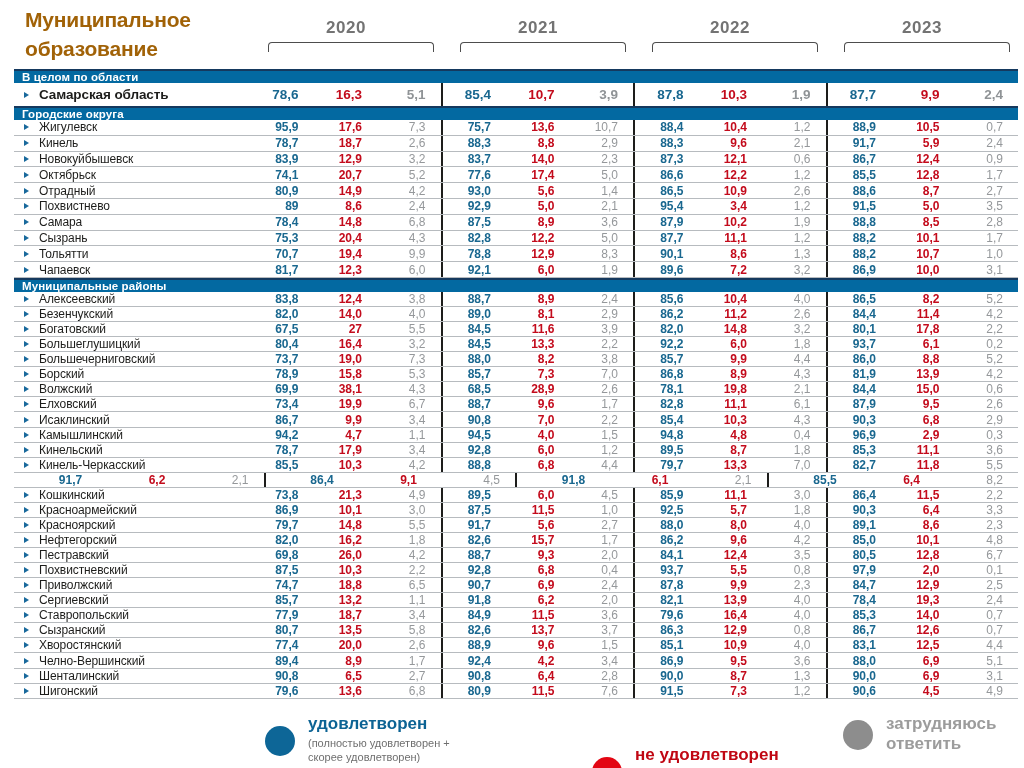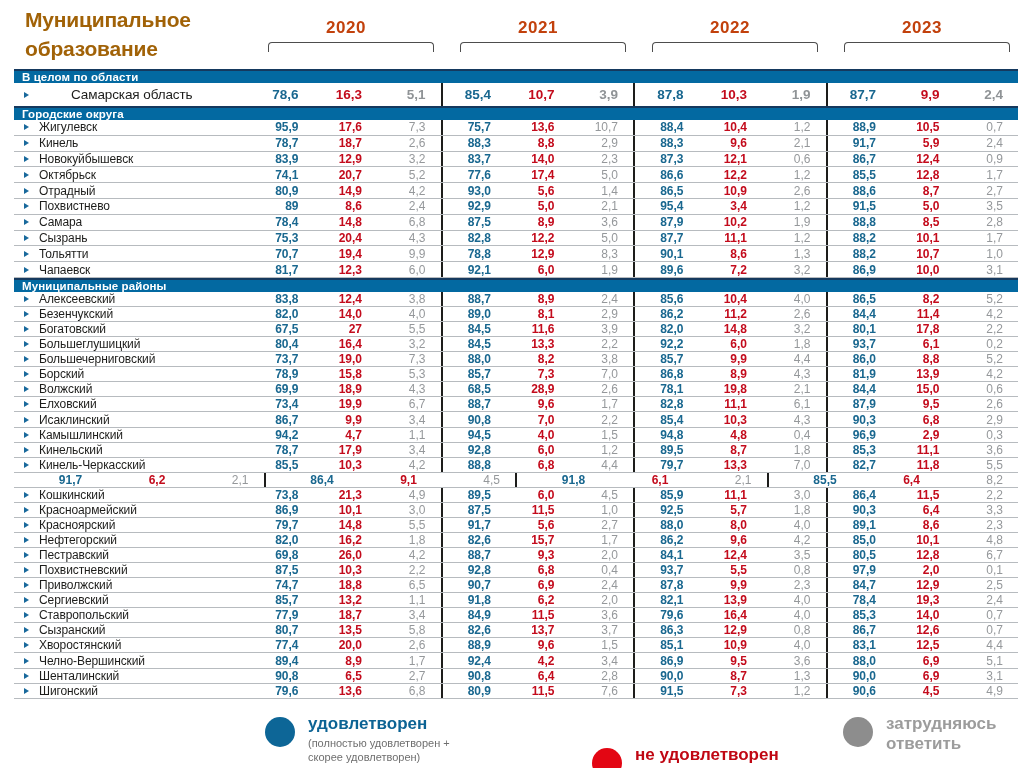--- a/index.html
+++ b/index.html
@@ -4,47 +4,47 @@
 <style>
   html,body{margin:0;padding:0;}
   .page{position:relative;width:1024px;height:768px;background:#ffffff;overflow:hidden;
         font-family:"Liberation Sans",sans-serif;}
   .title{position:absolute;left:25px;top:6px;width:250px;font-size:21px;font-weight:bold;
          color:#a16207;line-height:1.38;letter-spacing:-0.2px;}
   
   .header-cols{position:absolute;left:14px;top:18px;width:1004px;display:flex;}
   .name-spacer{width:236px;}
   .ygroup{flex:1;display:flex;flex-direction:column;align-items:stretch;}
-  .year{font-size:17px;font-weight:bold;color:#c2410c;text-align:center;letter-spacing:0.5px;}
+  .year{font-size:17px;font-weight:bold;color:#737373;text-align:center;letter-spacing:0.5px;}
   .bracket{margin-top:4px;height:9px;margin-left:18px;margin-right:8px;
            border:1.5px solid #4d4d4d;border-bottom:none;border-radius:4px 4px 0 0;}
   
   .table{position:absolute;left:14px;top:69px;width:1004px;}
   .section-bar{height:14px;background:#0369a1;border-top:2px solid #15395e;color:#ffffff;
                font-size:11.5px;font-weight:bold;display:flex;align-items:center;
                padding-left:8px;box-sizing:border-box;letter-spacing:0.1px;}
   .row{display:flex;align-items:stretch;border-bottom:1px solid #b7bbbf;box-sizing:border-box;
        height:15.8px;background:#ffffff;}
   .sec2 .row{height:15.07px;}
   .row.emph{height:23px;border-bottom:none;}
   .cell-name{width:236px;display:flex;align-items:center;padding-left:10px;
              box-sizing:border-box;font-size:12px;color:#1d1d1b;letter-spacing:-0.1px;}
-  .row.emph .cell-name{font-weight:normal;font-size:13.5px;gap:32px;}
+  .row.emph .cell-name{font-weight:bold;font-size:13.5px;}
   .arrow{width:0;height:0;border-left:5px solid #19699c;border-top:3px solid transparent;
          border-bottom:3px solid transparent;margin-right:10px;flex:none;}
   .group{flex:1;display:flex;align-items:center;box-sizing:border-box;}
   .group.sep{border-right:2px solid #1d1d1b;}
   .val{flex:1;text-align:right;padding-right:15px;font-size:12px;box-sizing:border-box;}
   .v0{color:#19678f;font-weight:bold;}
   .v1{color:#c30b1c;font-weight:bold;}
   .v2{color:#95989b;}
   .row.emph .val{font-size:13.5px;}
   .row.emph .v2{font-weight:bold;color:#8f9396;}
   
-  .legend-item{position:absolute;display:flex;align-items:flex-start;}
+  .legend-item{position:absolute;display:flex;align-items:center;}
   .legend-circle{width:30px;height:30px;border-radius:50%;flex:none;margin-top:3px;margin-right:13px;}
   .legend-title{font-size:17px;font-weight:bold;line-height:1.15;}
   .legend-sub{font-size:11px;color:#6f6f6f;line-height:1.3;margin-top:2px;max-width:172px;}
   .li-0{left:265px;top:714px;}
   .li-1{left:592px;top:745px;}
   .li-2{left:843px;top:714px;}
   .li-2 .legend-title{max-width:120px;}
 </style>
 </head>
 <body>
@@ -524,21 +524,21 @@
             <span class="val v2">4,2</span>
           </div>
         </div>
         <div class="row">
           <div class="cell-name">
             <span class="arrow"></span>
             <span>Волжский</span>
           </div>
           <div class="group sep">
             <span class="val v0">69,9</span>
-            <span class="val v1">18,9</span>
+            <span class="val v1">38,1</span>
             <span class="val v2">4,3</span>
           </div>
           <div class="group sep">
             <span class="val v0">68,5</span>
             <span class="val v1">28,9</span>
             <span class="val v2">2,6</span>
           </div>
           <div class="group sep">
             <span class="val v0">78,1</span>
             <span class="val v1">19,8</span>

